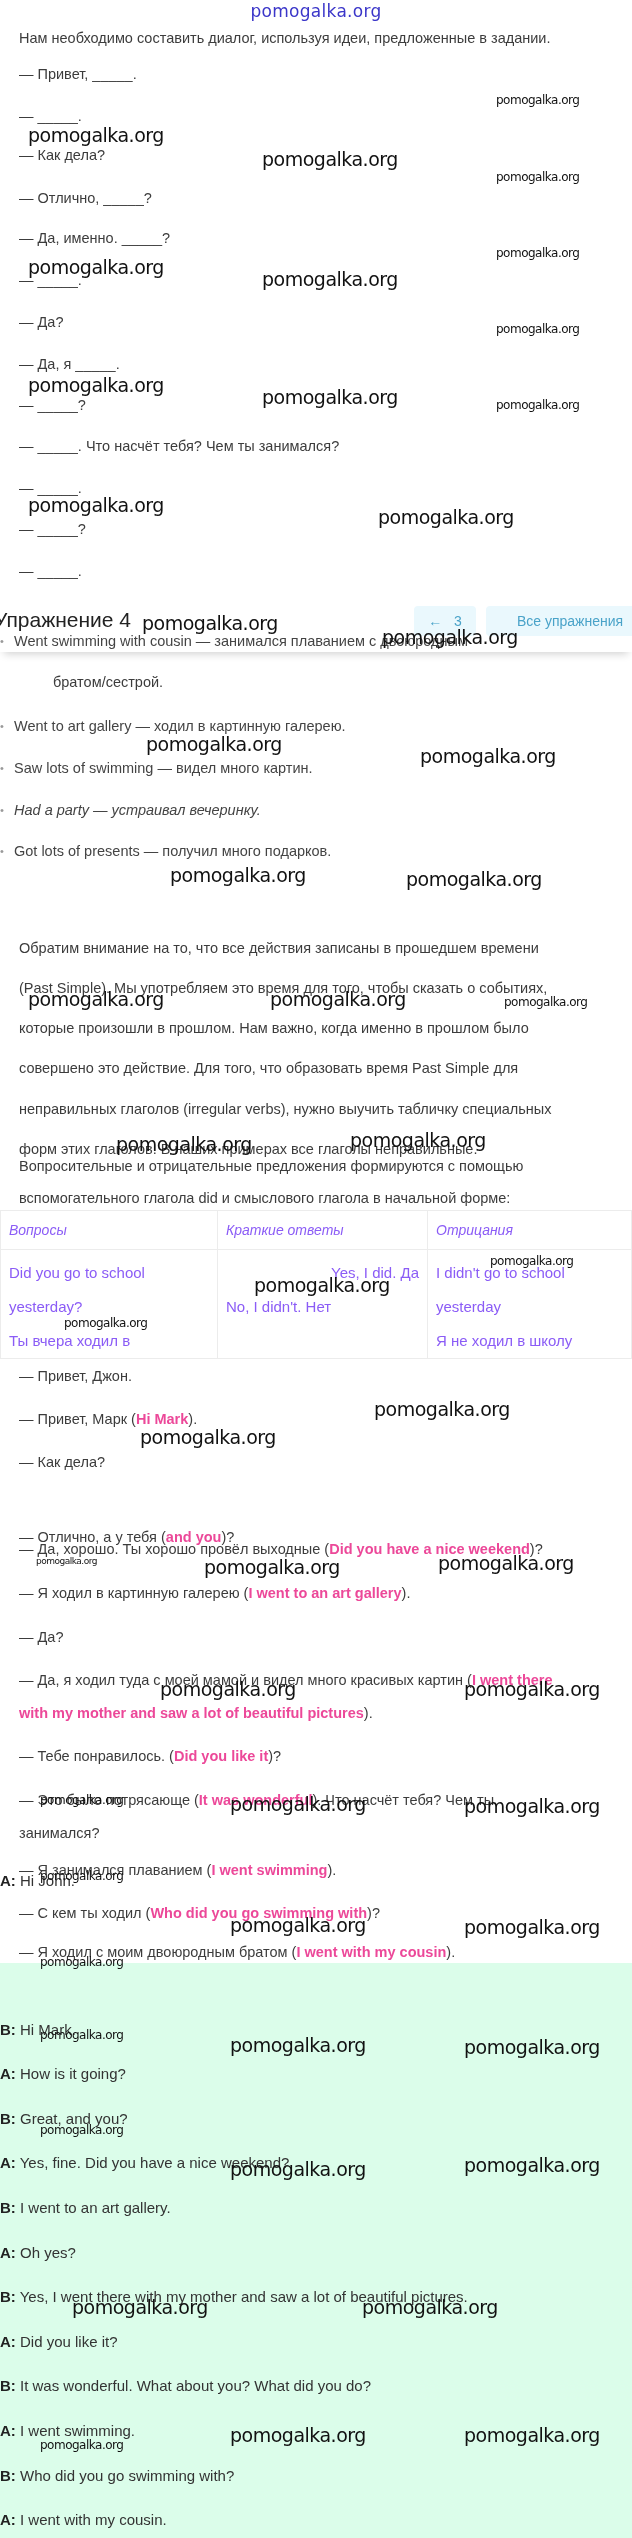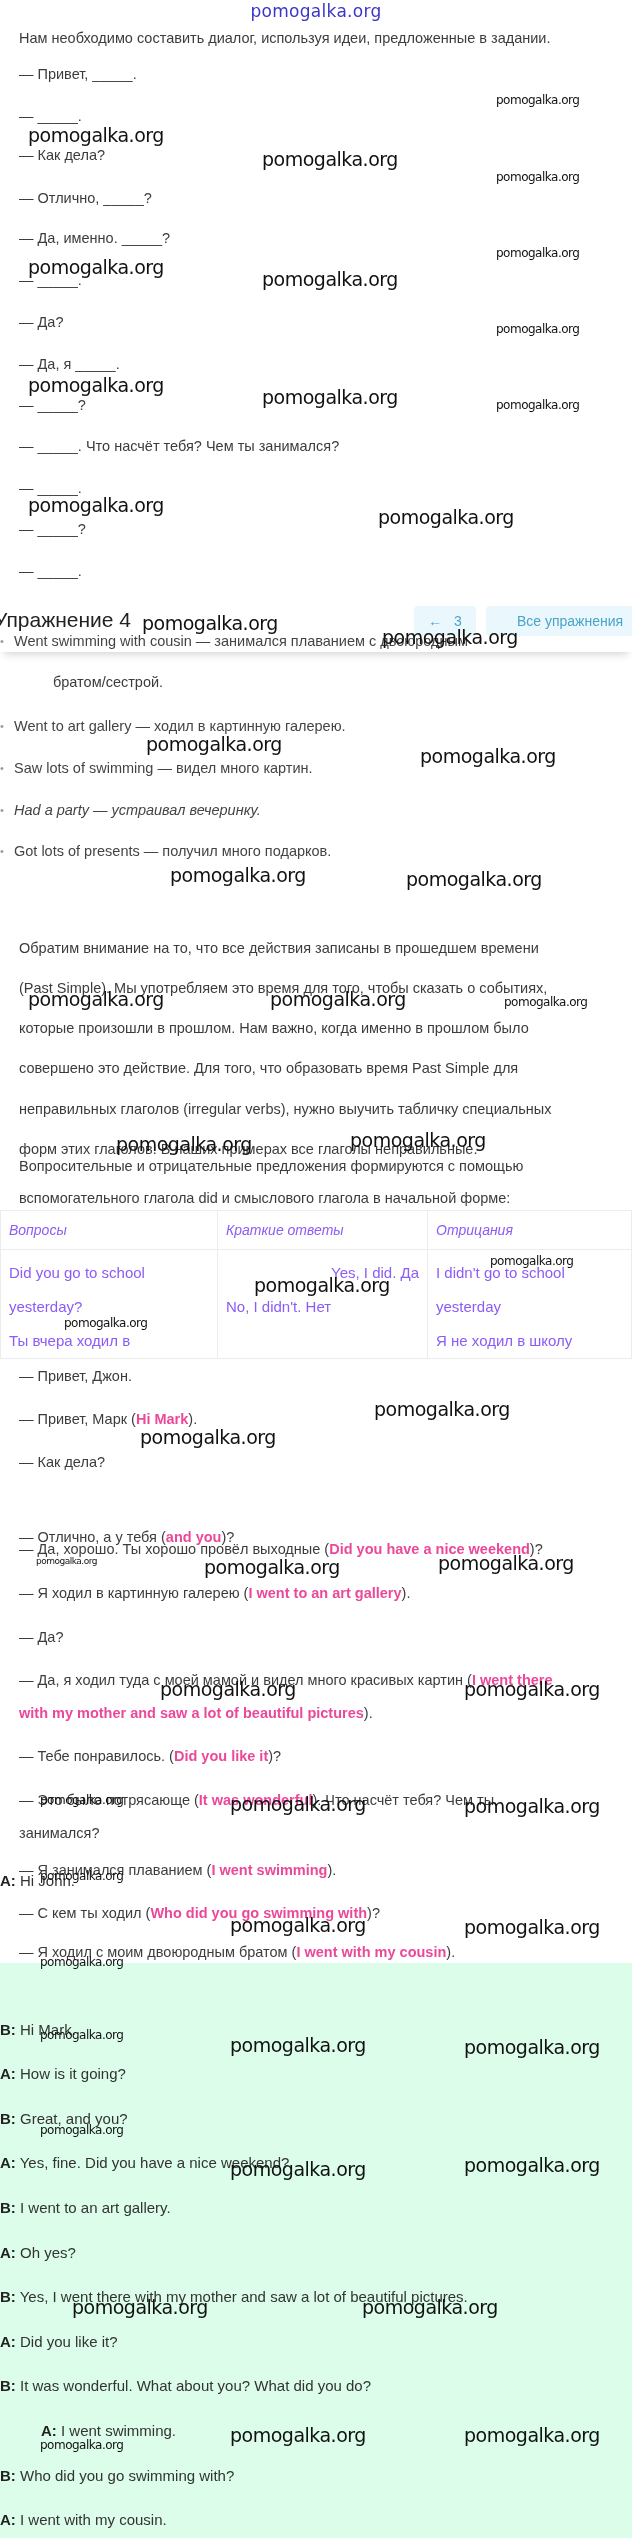--- a/index.html
+++ b/index.html
@@ -124,21 +124,21 @@
     <div class="dl" style="top: 1872px;"><span class="spk">A:</span><span> Hi John.</span></div>
     <div class="dl" style="top: 2020.6px;"><span class="spk">B:</span><span> Hi Mark.</span></div>
     <div class="dl" style="top: 2065.2px;"><span class="spk">A:</span><span> How is it going?</span></div>
     <div class="dl" style="top: 2109.8px;"><span class="spk">B:</span><span> Great, and you?</span></div>
     <div class="dl" style="top: 2154.4px;"><span class="spk">A:</span><span> Yes, fine. Did you have a nice weekend?</span></div>
     <div class="dl" style="top: 2199px;"><span class="spk">B:</span><span> I went to an art gallery.</span></div>
     <div class="dl" style="top: 2243.6px;"><span class="spk">A:</span><span> Oh yes?</span></div>
     <div class="dl" style="top: 2288.2px;"><span class="spk">B:</span><span> Yes, I went there with my mother and saw a lot of beautiful pictures.</span></div>
     <div class="dl" style="top: 2332.8px;"><span class="spk">A:</span><span> Did you like it?</span></div>
     <div class="dl" style="top: 2377.4px;"><span class="spk">B:</span><span> It was wonderful. What about you? What did you do?</span></div>
-    <div class="dl" style="top: 2422px; padding-left: 41px;"><span class="spk">A:</span><span> I went swimming.</span></div>
+    <div class="dl" style="top: 2422px;"><span class="spk">A:</span><span> I went swimming.</span></div>
     <div class="dl" style="top: 2466.6px;"><span class="spk">B:</span><span> Who did you go swimming with?</span></div>
     <div class="dl" style="top: 2511.2px;"><span class="spk">A:</span><span> I went with my cousin.</span></div>
   </div>
 
 <div class="wm wm-s" style="left:496px; top:93px;">pomogalka.org</div>
 <div class="wm wm-l" style="left:28px;  top:124px;">pomogalka.org</div>
 <div class="wm wm-l" style="left:262px; top:148px;">pomogalka.org</div>
 <div class="wm wm-s" style="left:496px; top:170px;">pomogalka.org</div>
 <div class="wm wm-s" style="left:496px; top:246px;">pomogalka.org</div>
 <div class="wm wm-l" style="left:28px;  top:256px;">pomogalka.org</div>

